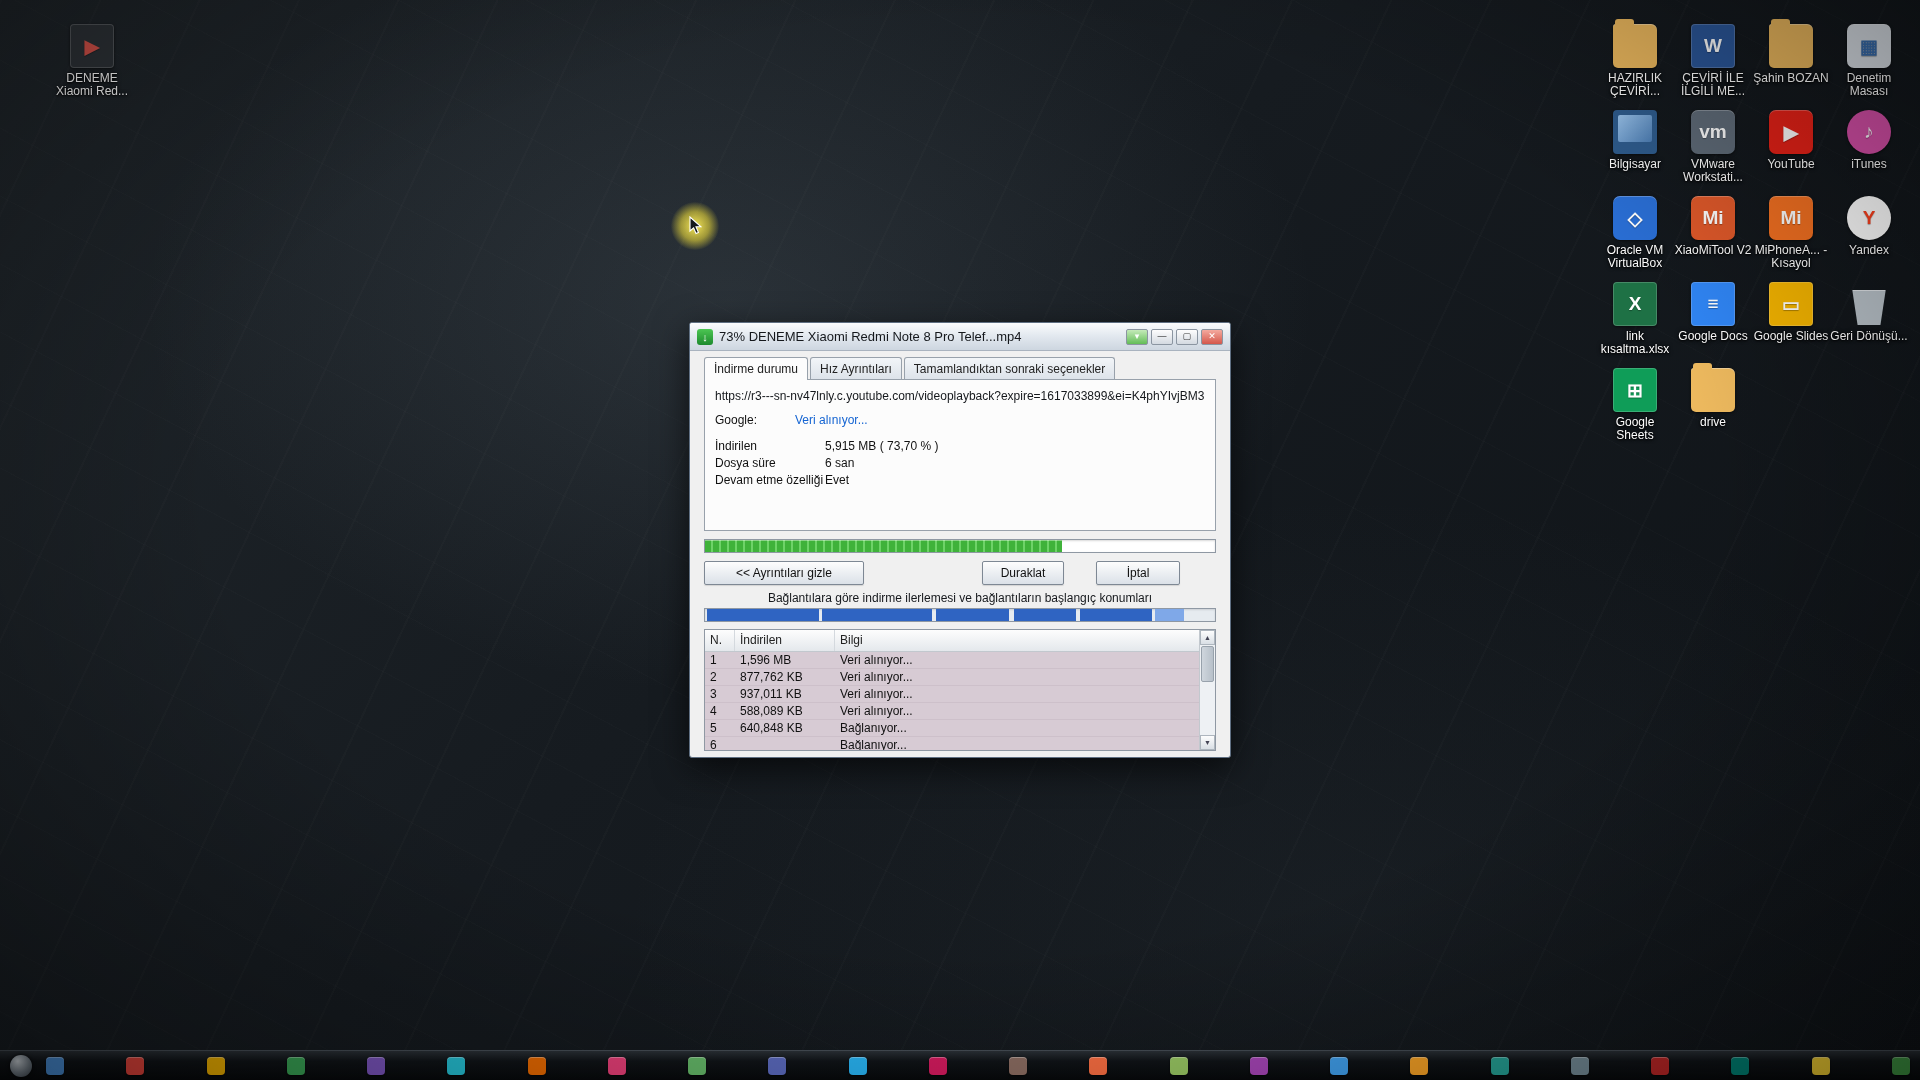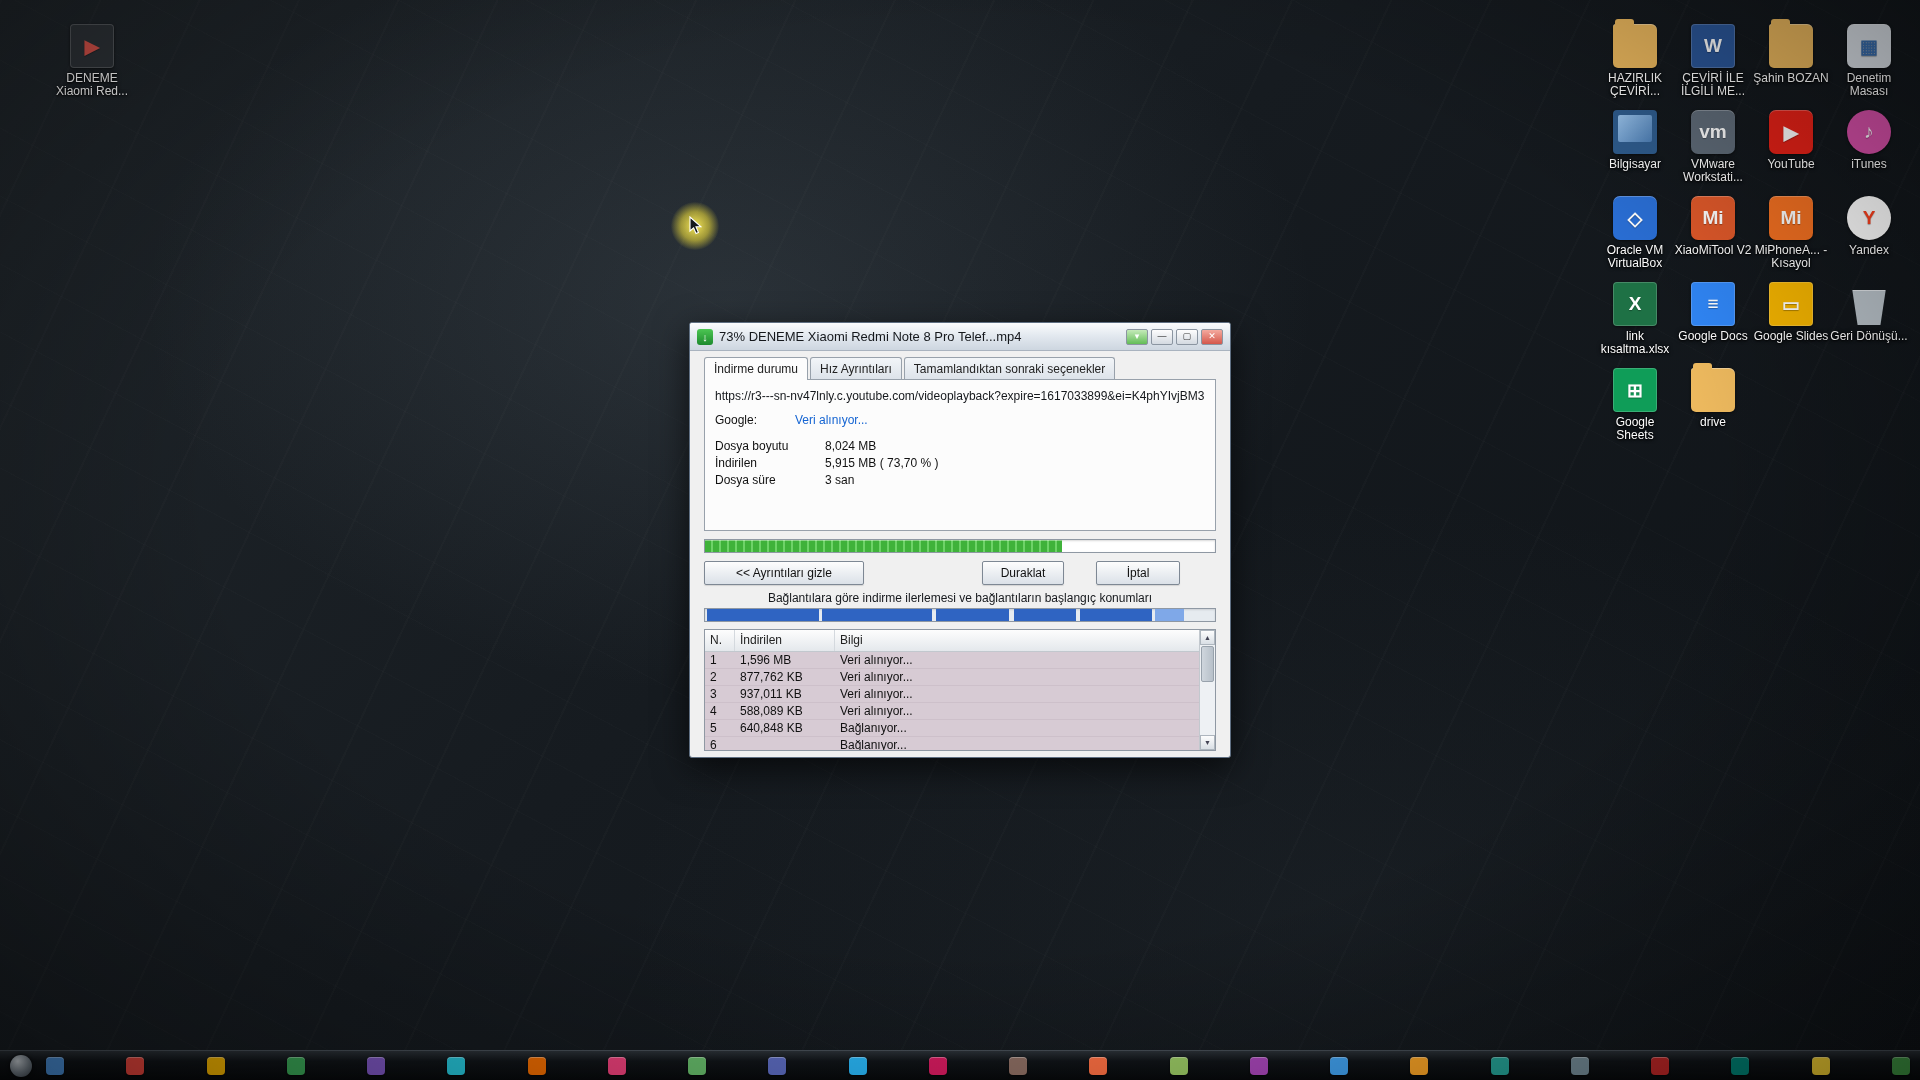--- a/index.html
+++ b/index.html
@@ -256,36 +256,36 @@
   </div>
 
   <div class="tab-page">
     <div class="url-line">https://r3---sn-nv47lnly.c.youtube.com/videoplayback?expire=1617033899&amp;ei=K4phYIvjBM3D1gLLS</div>
     <div class="status-row">
       <div class="status-label">Google:</div>
       <div class="status-value">Veri alınıyor...</div>
     </div>
     <div class="fields">
 
-        <div class="field-row">
-          <div class="field-label">Dosya boyutu</div>
-          <div class="field-value">8,024 MB</div>
-        </div>
 
         <div class="field-row">
           <div class="field-label">İndirilen</div>
           <div class="field-value">5,915 MB  ( 73,70 % )</div>
         </div>
 
 
         <div class="field-row">
           <div class="field-label">Dosya süre</div>
-          <div class="field-value">3 san</div>
+          <div class="field-value">6 san</div>
         </div>
 
+        <div class="field-row">
+          <div class="field-label">Devam etme özelliği</div>
+          <div class="field-value">Evet</div>
+        </div>
       </div>
   </div>
 
   <div class="progress-track">
     <div class="progress-fill" style="width: 70%;"></div>
   </div>
 
   <div class="btn-row">
     <div class="btn btn-hide">&lt;&lt; Ayrıntıları gizle</div>
     <div class="btn btn-pause">Duraklat</div>

